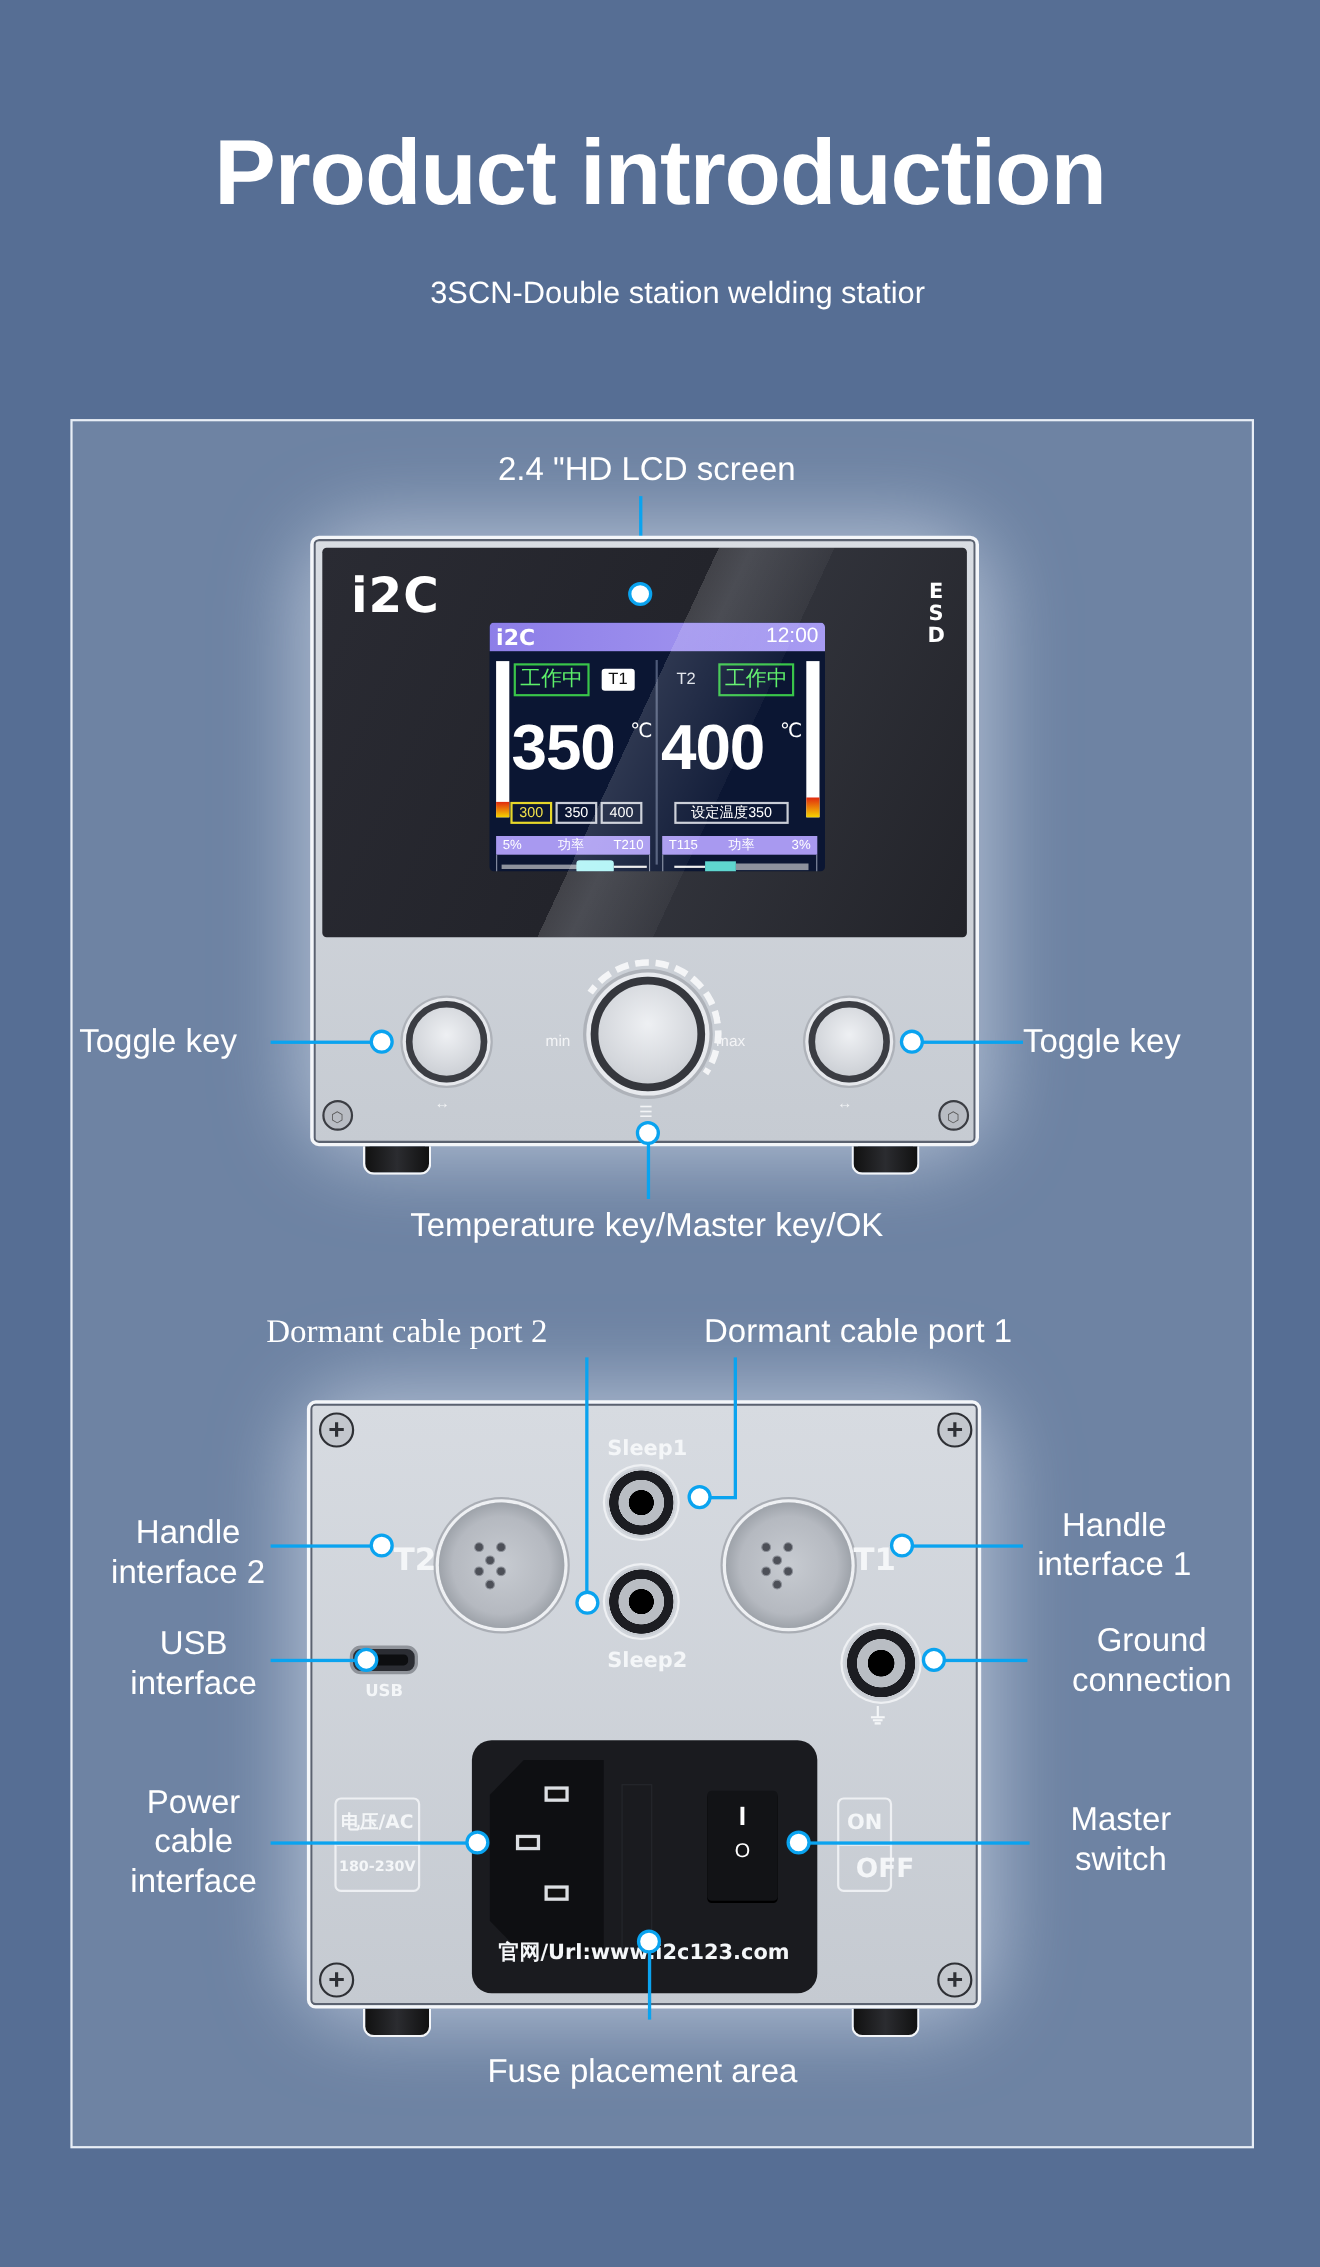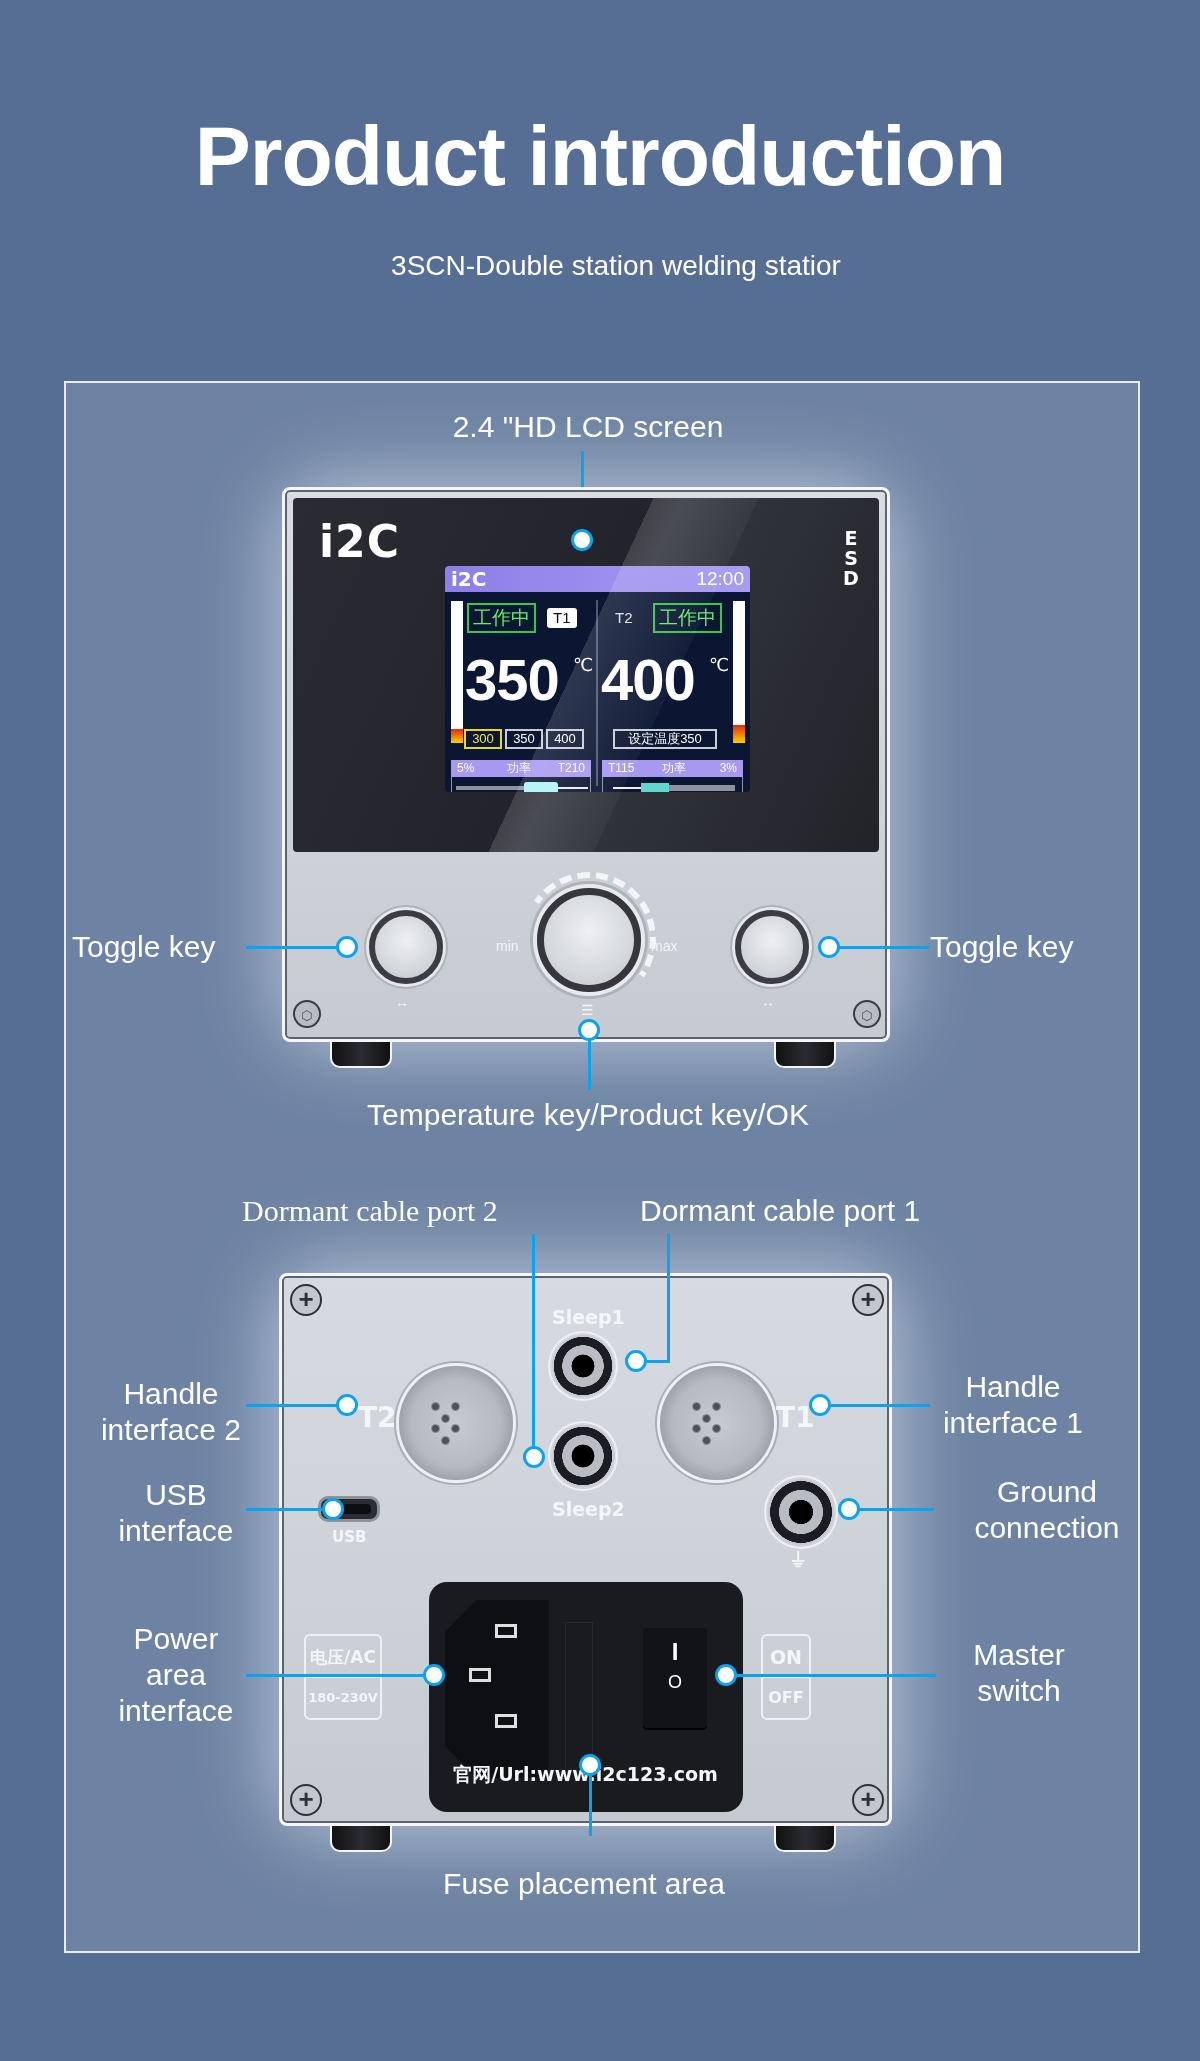--- a/index.html
+++ b/index.html
@@ -200,21 +200,21 @@
 <div class="label" style="left:72px;top:929px;">Toggle key</div>
 <div class="line-h" style="left:246px;top:946px;width:100px;"></div>
 <div class="dot" style="left:347px;top:947px;"></div>
 
 <div class="label" style="left:930px;top:929px;">Toggle key</div>
 <div class="line-h" style="left:830px;top:946px;width:100px;"></div>
 <div class="dot" style="left:829px;top:947px;"></div>
 
 <div class="line-v" style="left:588px;top:1030px;height:60px;"></div>
 <div class="dot" style="left:589px;top:1030px;"></div>
-<div class="label" style="left:0;width:1176px;top:1097px;">Temperature key/Product key/OK</div>
+<div class="label" style="left:0;width:1176px;top:1097px;">Temperature key/Master key/OK</div>
 
 <div class="glow" style="left:296px;top:1290px;width:580px;height:520px;"></div>
 
 <div class="label" style="left:242px;top:1193px;font-family:Liberation Serif, serif;">Dormant cable port  2</div>
 <div class="label" style="left:640px;top:1193px;">Dormant cable port 1</div>
 
 <div class="back">
   <div class="screw-cross" style="left:8px;top:8px;">+</div>
   <div class="screw-cross" style="left:570px;top:8px;">+</div>
   <div class="screw-cross" style="left:8px;top:508px;">+</div>
@@ -265,21 +265,21 @@
     <div class="prong" style="left:66px;top:132px;"></div>
     <div style="position:absolute;left:136px;top:40px;width:28px;height:150px;border:1px solid #26282d;"></div>
     <div class="rocker">
       <div style="position:absolute;left:0;width:100%;top:10px;text-align:center;font-size:24px;color:#fff;font-weight:bold;">I</div>
       <div style="position:absolute;left:0;width:100%;top:44px;text-align:center;font-size:18px;color:#fff;">O</div>
     </div>
   </div>
 
   <div class="spec-box" style="left:479px;top:358px;width:50px;height:86px;">
     <div style="height:42px;line-height:42px;font-size:19px;border-bottom:1px solid #eef0f3;">ON</div>
-    <div style="height:40px;line-height:40px;font-size:16px;">OFF</div>
+    <div style="height:40px;line-height:40px;font-size:24px;padding-left:15px;">OFF</div>
   </div>
 
   <div class="url">官网/Url:www.i2c123.com</div>
 </div>
 <div class="foot" style="left:330px;top:1826px;"></div>
 <div class="foot" style="left:774px;top:1826px;"></div>
 
 <div class="line-v" style="left:532px;top:1234px;height:224px;"></div>
 <div class="dot" style="left:534px;top:1457px;"></div>
 <div class="line-v" style="left:667px;top:1234px;height:128px;"></div>
@@ -300,21 +300,21 @@
 interface</div>
 <div class="line-h" style="left:246px;top:1508px;width:86px;"></div>
 <div class="dot" style="left:333px;top:1509px;"></div>
 
 <div class="label" style="left:962px;top:1474px;width:170px;white-space:pre-line;">Ground
 connection</div>
 <div class="line-h" style="left:850px;top:1508px;width:84px;"></div>
 <div class="dot" style="left:849px;top:1509px;"></div>
 
 <div class="label" style="left:106px;top:1621px;width:140px;white-space:pre-line;">Power
-area
+cable
 interface</div>
 <div class="line-h" style="left:246px;top:1674px;width:188px;"></div>
 <div class="dot" style="left:434px;top:1675px;"></div>
 
 <div class="label" style="left:944px;top:1637px;width:150px;white-space:pre-line;">Master
 switch</div>
 <div class="line-h" style="left:726px;top:1674px;width:210px;"></div>
 <div class="dot" style="left:726px;top:1675px;"></div>
 
 <div class="line-v" style="left:589px;top:1766px;height:70px;"></div>

